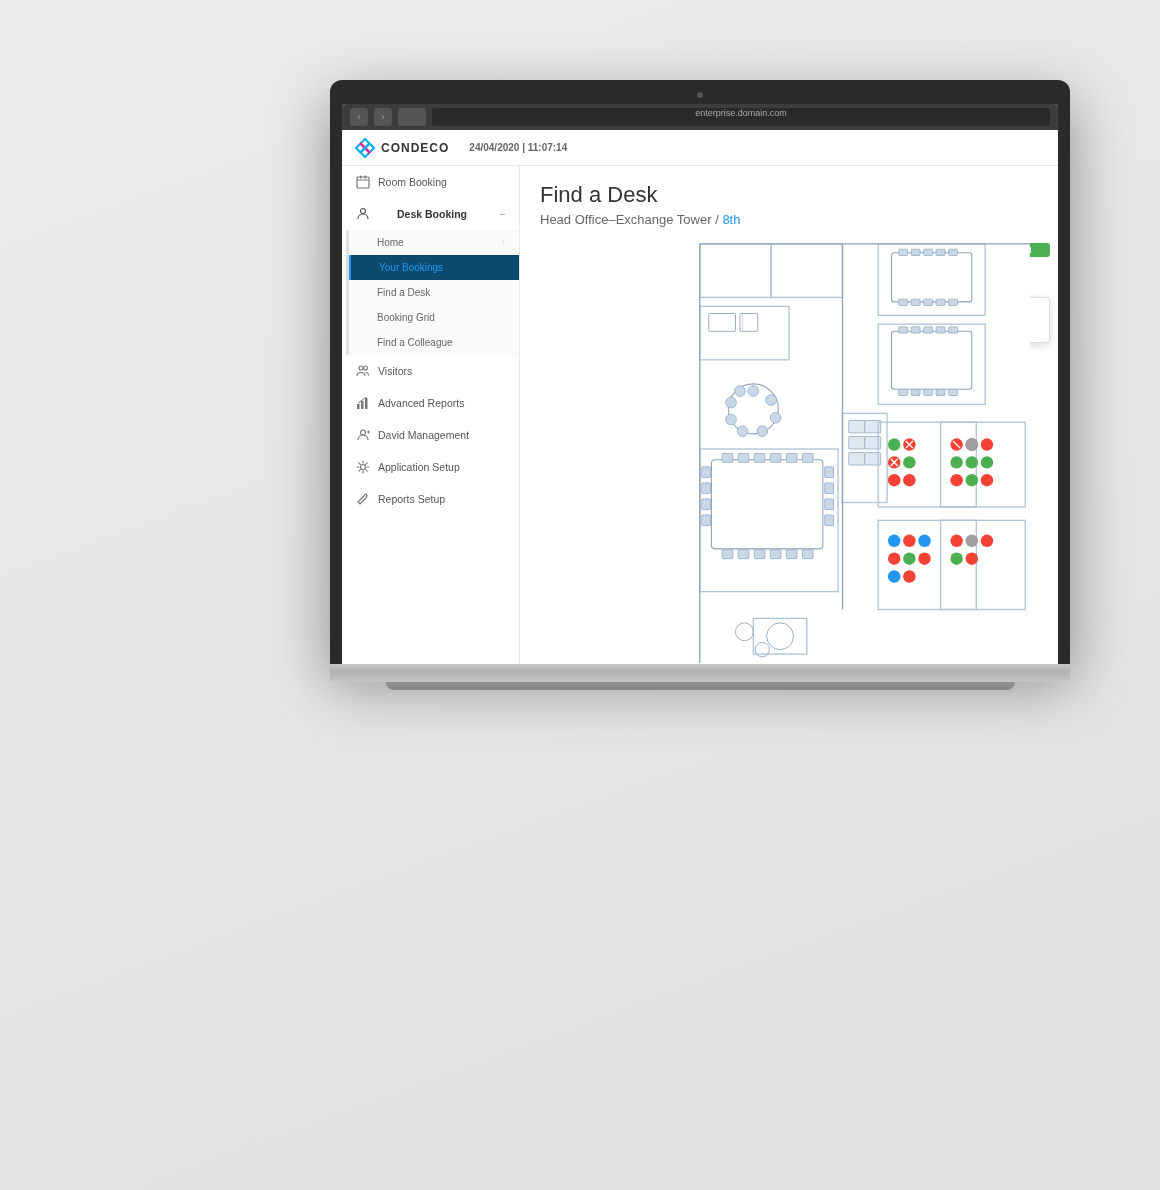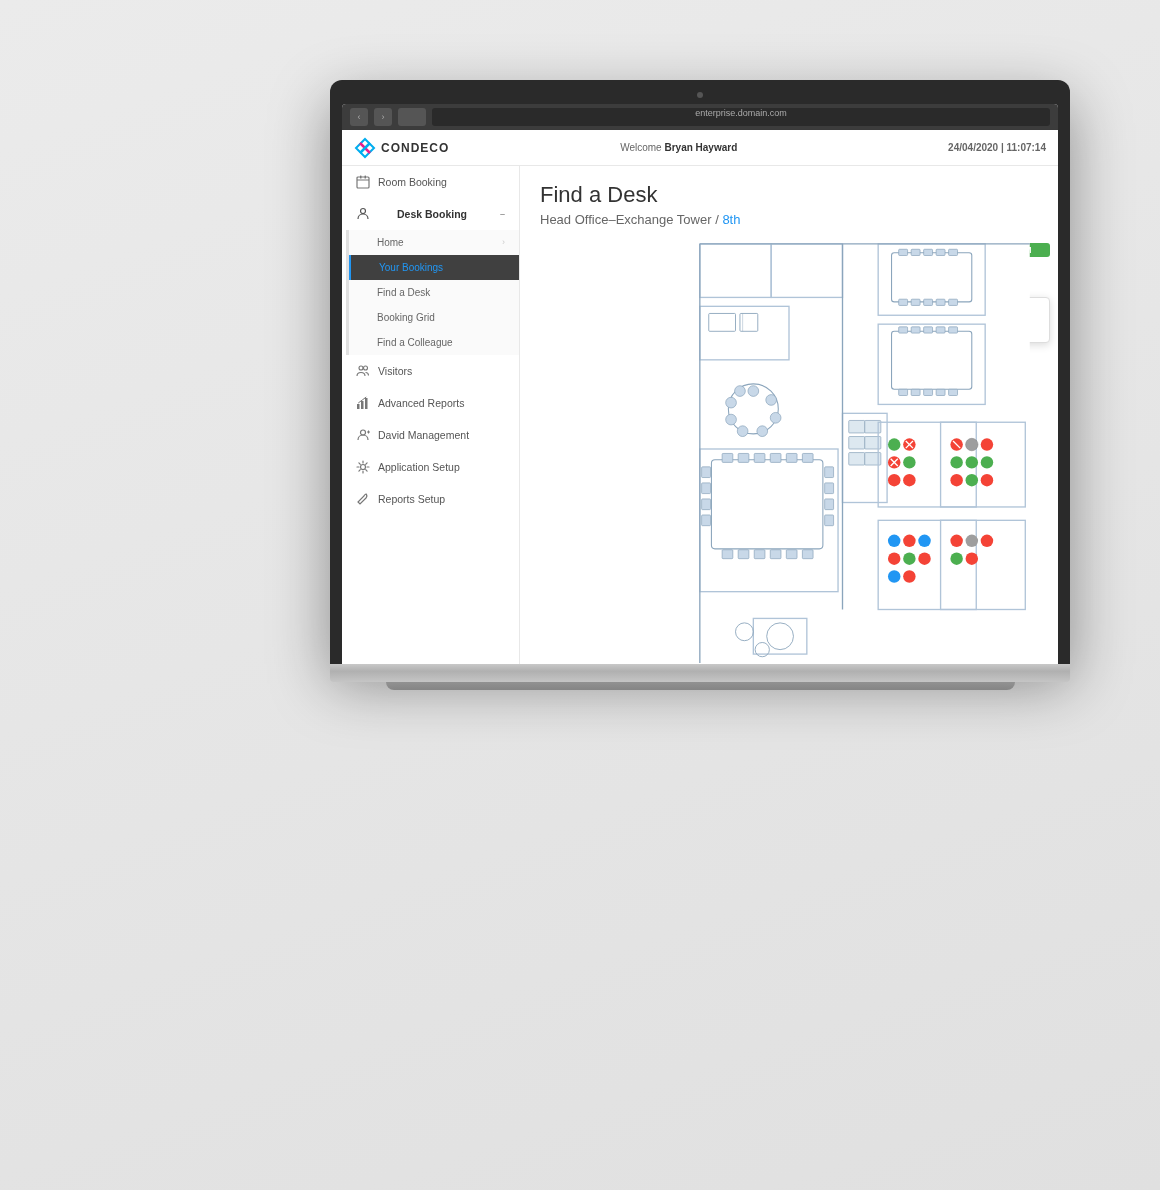--- a/index.html
+++ b/index.html
@@ -221,21 +221,21 @@
     }
 
     .submenu-item {
       padding: 7px 14px 7px 28px;
       font-size: 10px;
       color: #666;
       cursor: pointer;
     }
 
     .submenu-item.active {
-      background: #404040;
+      background: #0c4a6e;
       color: #2196F3;
       border-left: 2px solid #2196F3;
     }
 
     
     .main-content {
       flex: 1;
       background: #fff;
       overflow: hidden;
       position: relative;
@@ -337,21 +337,20 @@
           <div class="top-nav">
             <div class="logo">
 
               <svg class="logo-icon" viewBox="0 0 22 22">
                 <polygon points="11,2 20,11 11,20 2,11" fill="none" stroke="#00ADEF" stroke-width="2"></polygon>
                 <line x1="6" y1="6" x2="16" y2="16" stroke="#E91E8C" stroke-width="2.5"></line>
                 <line x1="16" y1="6" x2="6" y2="16" stroke="#00ADEF" stroke-width="2.5"></line>
               </svg>
               <span class="logo-text">CONDECO</span>
             </div>
-            <div class="welcome-text"><span>Welcome</span> <strong>Bryan Hayward</strong></div>
             <div class="date-time">24/04/2020 | 11:07:14</div>
           </div>
 
           <div class="main-layout">
 
             <div class="sidebar">
 
               <div class="sidebar-item">
                 <svg class="item-icon" viewBox="0 0 14 14" fill="none">
                   <rect x="1" y="2" width="12" height="11" rx="1" stroke="#777" stroke-width="1.2"></rect>

